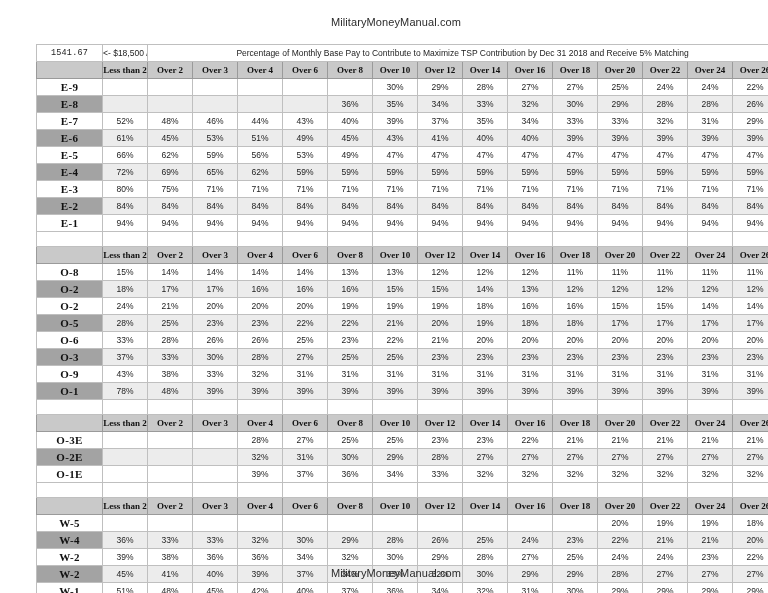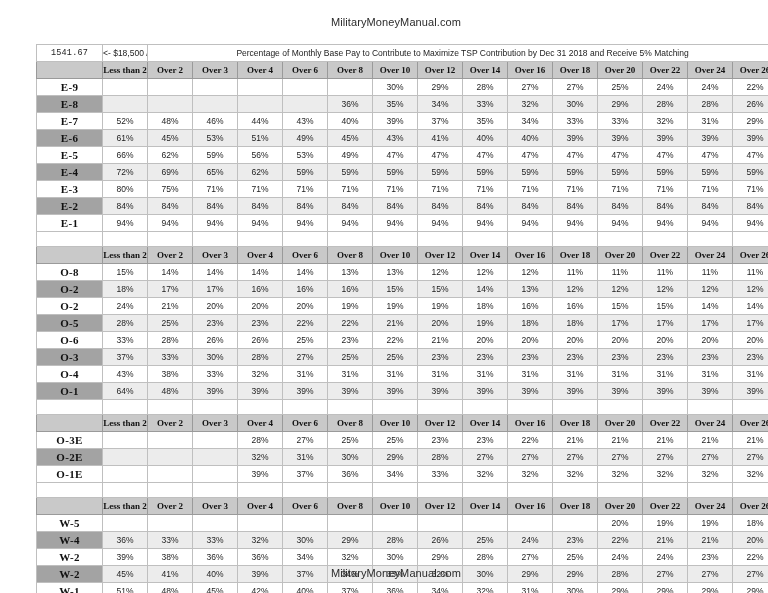--- a/index.html
+++ b/index.html
@@ -454,40 +454,40 @@
             <td class="pct">23%</td>
             <td class="pct">23%</td>
             <td class="pct">23%</td>
             <td class="pct">23%</td>
             <td class="pct">23%</td>
             <td class="pct">23%</td>
             <td class="pct">23%</td>
             <td class="pct">23%</td>
           </tr>
           <tr class="row">
-            <td class="rank">O-4</td>
+            <td class="rank">O-9</td>
             <td class="pct">43%</td>
             <td class="pct">38%</td>
             <td class="pct">33%</td>
             <td class="pct">32%</td>
             <td class="pct">31%</td>
             <td class="pct">31%</td>
             <td class="pct">31%</td>
             <td class="pct">31%</td>
             <td class="pct">31%</td>
             <td class="pct">31%</td>
             <td class="pct">31%</td>
             <td class="pct">31%</td>
             <td class="pct">31%</td>
             <td class="pct">31%</td>
             <td class="pct">31%</td>
           </tr>
           <tr class="row alt">
             <td class="rank">O-1</td>
-            <td class="pct">64%</td>
+            <td class="pct">78%</td>
             <td class="pct">48%</td>
             <td class="pct">39%</td>
             <td class="pct">39%</td>
             <td class="pct">39%</td>
             <td class="pct">39%</td>
             <td class="pct">39%</td>
             <td class="pct">39%</td>
             <td class="pct">39%</td>
             <td class="pct">39%</td>
             <td class="pct">39%</td>

